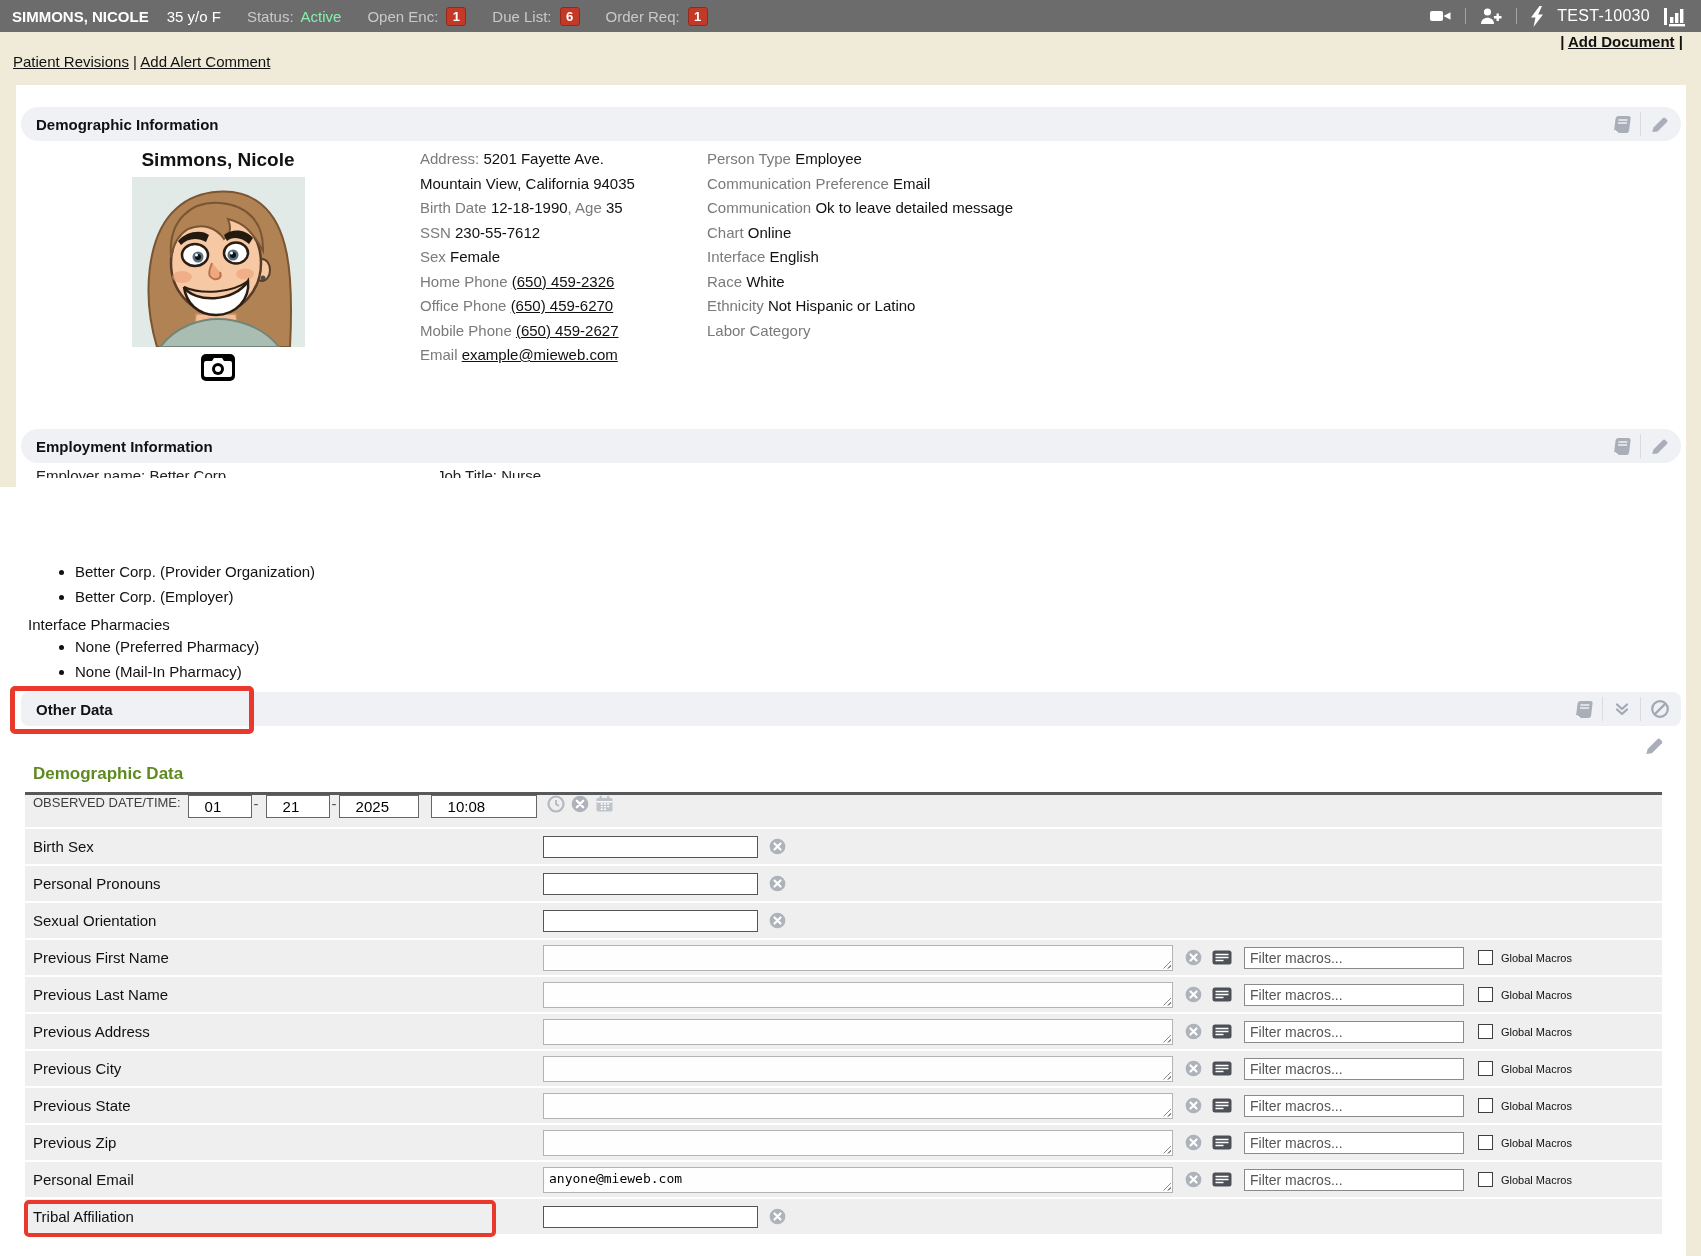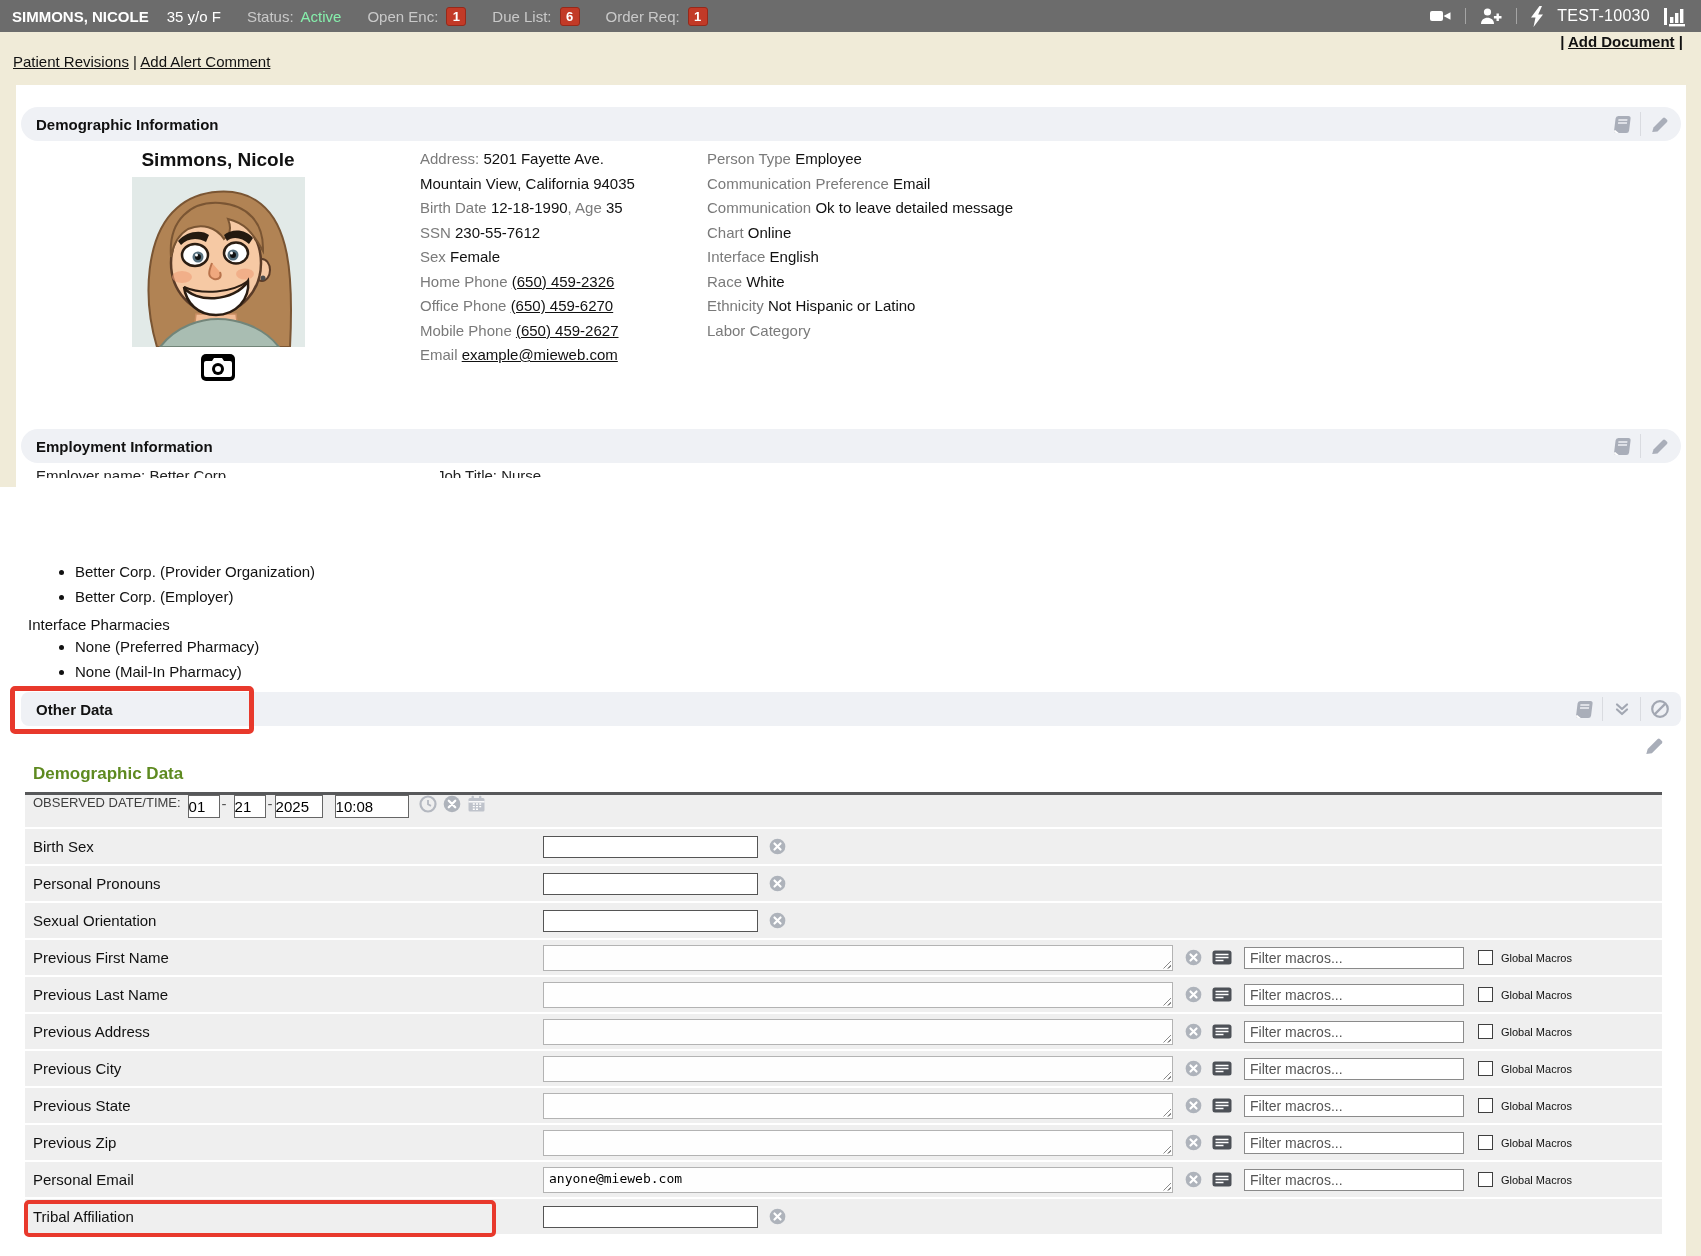--- a/index.html
+++ b/index.html
@@ -59,21 +59,21 @@
   .redbox{position:absolute;border:5px solid #e8392c;border-radius:5px;z-index:6;pointer-events:none;box-sizing:border-box;}
   .rb-other{left:10px;top:686px;width:244px;height:48px;}
   .rb-email{left:24px;top:1200px;width:472px;height:37px;border-width:4px;}
   .pencil-solo{position:absolute;left:1644px;top:736px;cursor:pointer;}
   .form-heading{position:absolute;left:33px;top:764px;font-size:17px;font-weight:bold;color:#5e8a20;}
 
   
   .form{position:absolute;left:25px;top:792px;width:1637px;border-top:3px solid #57585a;font-size:15px;}
   .obs-row{height:32px;background:#efefef;border-bottom:2px solid #fff;display:flex;align-items:flex-start;padding-left:8px;}
   .obs-label{font-size:13px;color:#3e3e3e;}
-  .obs-in{height:21px;border:1.5px solid #666;font-size:15px;font-family:"Liberation Sans",sans-serif;padding:0 0;background:#fff;}
+  .obs-in{height:21px;border:1.5px solid #666;font-size:15px;font-family:"Liberation Sans",sans-serif;padding:0 16px;background:#fff;}
   .in-mo,.in-dy{width:30px;margin-left:7px;}
   .in-yr{width:46px;margin-left:2px;}
   .in-tm{width:72px;margin-left:12px;}
   .dsep{color:#555;margin-left:2px;}
   .obs-ics{display:flex;align-items:center;gap:6px;margin-left:10px;}
   .f-row{height:35px;background:#efefef;border-bottom:2px solid #fff;display:flex;align-items:center;padding-left:8px;}
   .f-label{width:510px;color:#111;}
   .s-input{width:207px;height:20px;border:1.5px solid #555;background:#fff;margin-right:11px;
            font-size:14px;font-family:"Liberation Sans",sans-serif;padding:0 3px;}
   .ta-wrap{position:relative;display:inline-block;line-height:0;}

